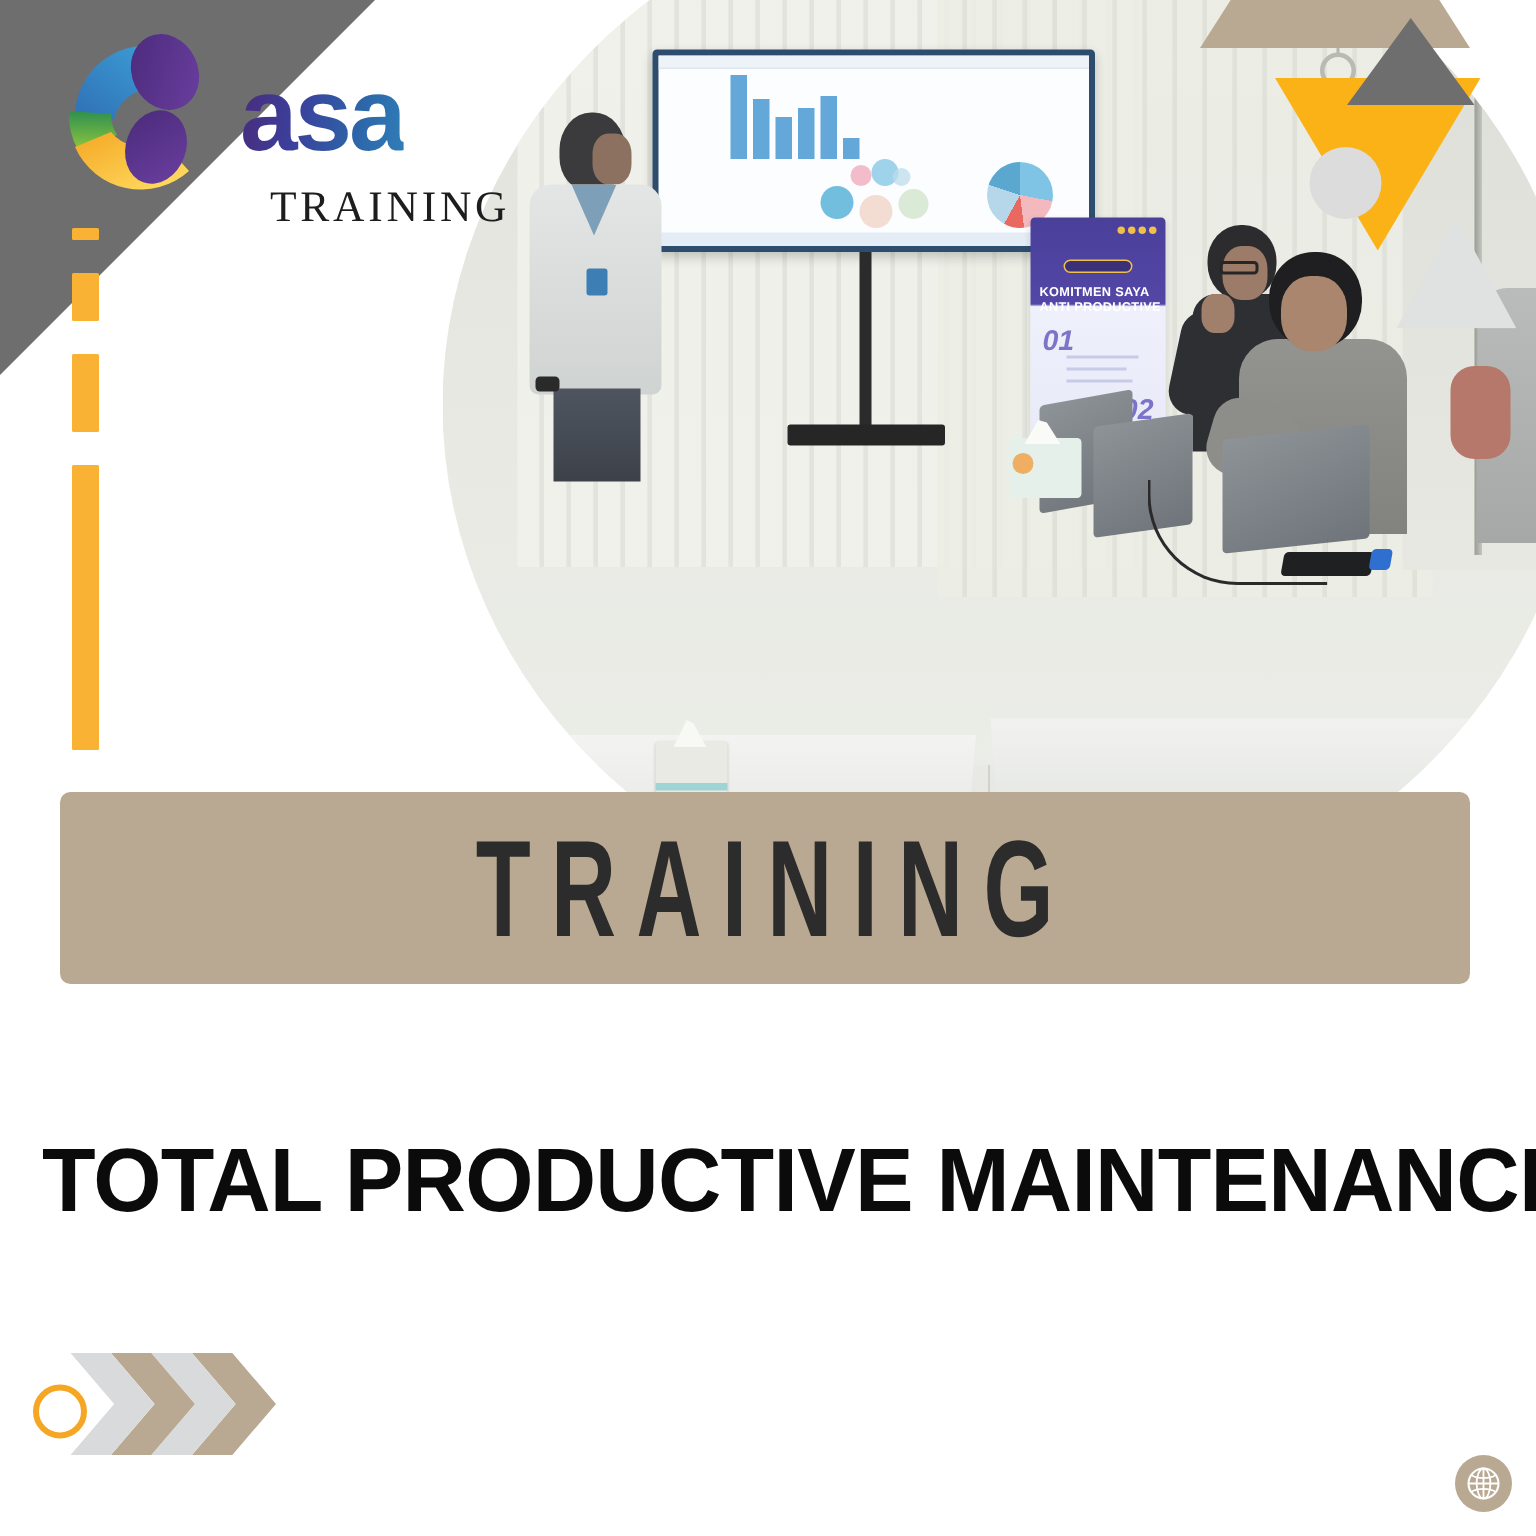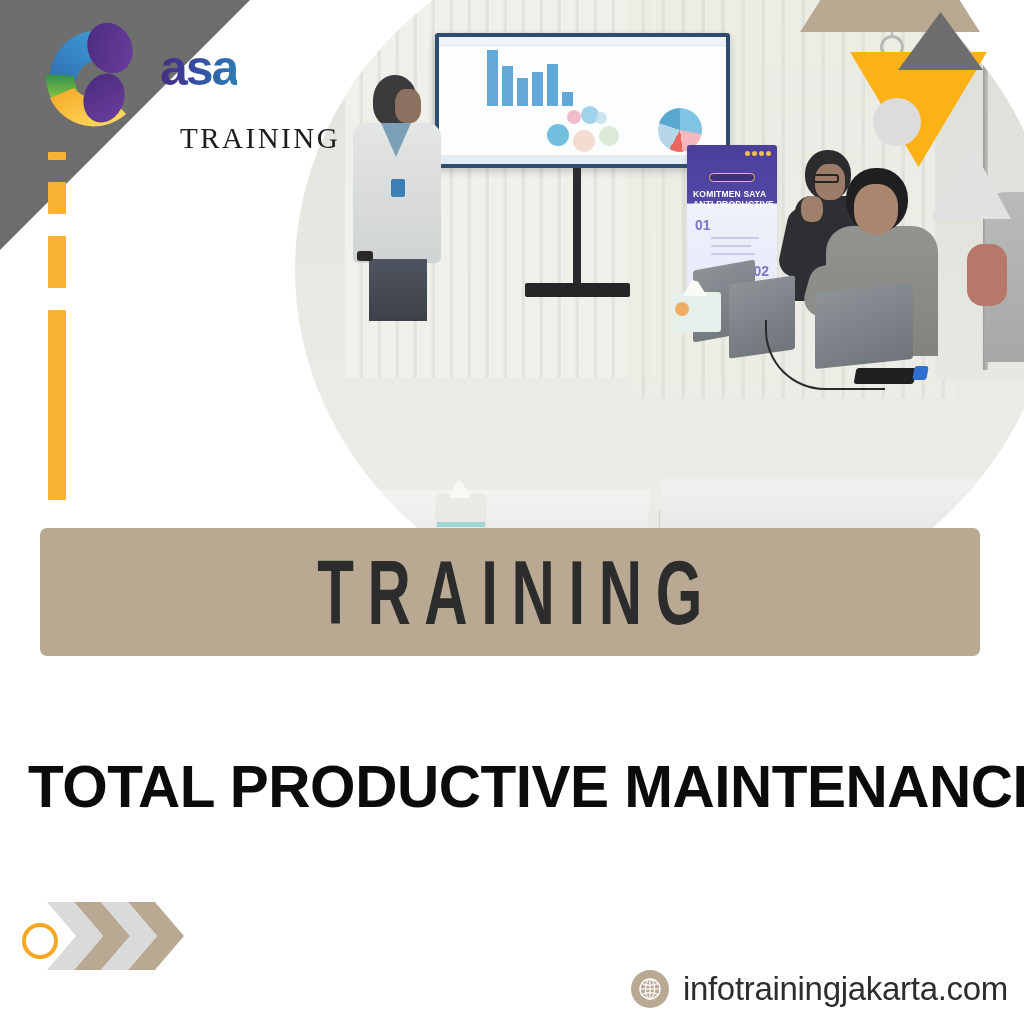--- a/index.html
+++ b/index.html
@@ -143,21 +143,21 @@
     position:absolute; left:392px; top:225px; width:90px; height:165px;
     background:linear-gradient(180deg,#4a3f99 0%,#5247a6 35%,#eef0fb 36%,#e7e9f8 100%);
     border-radius:3px 3px 0 0; overflow:hidden;
     box-shadow:0 2px 5px rgba(0,0,0,.12);
   }
   .poster .ptitle{
     position:absolute; left:6px; top:44px; width:82px;
     color:#fff; font-weight:bold; font-size:8.5px; line-height:10px; letter-spacing:.2px;
   }
   .poster .pnum{
-    position:absolute; font-weight:bold; color:#6a5fc0; font-size:14px; opacity:.85;
+    position:absolute; font-weight:bold; color:#6a5fc0; font-size:19px; opacity:.85;font-style:italic;
   }
   .poster .pdots{ position:absolute; right:6px; top:6px; display:flex; gap:2px; }
   .poster .pdots i{ width:5px; height:5px; border-radius:50%; background:#f0c04a; display:block; }
   .poster .pill{
     position:absolute; left:22px; top:28px; width:46px; height:9px; border-radius:5px;
     background:#3b3179; border:1px solid #f0c04a;
   }
   .poster .pline{ position:absolute; left:24px; height:2px; background:#c8cbe8; }
 
   
@@ -294,21 +294,21 @@
   .globe svg{ width:24px; height:24px; }
   .site-text{
     font-size:33px; color:#2d2d2d; letter-spacing:-.3px;
   }
 
   
   .logo{ position:absolute; left:30px; top:18px; width:320px; height:140px; z-index:6; }
   .logo .mark{ position:absolute; left:0; top:0; width:148px; height:135px; }
   .logo .wordmark{
     position:absolute; left:130px; top:28px;
-    font-size:50px; font-weight:bold; line-height:.9;
+    font-size:69px; font-weight:bold; line-height:.9;
     background:linear-gradient(100deg,#4a2a7a 0%,#3b3f9b 35%,#2d64a8 70%,#2f7fb8 100%);
     -webkit-background-clip:text; background-clip:text; color:transparent;
     letter-spacing:-2px;
   }
   .logo .sub{
     position:absolute; left:150px; top:104px;
     font-family:"Liberation Serif", serif; font-size:29px; color:#1d1d1d;
     letter-spacing:2.5px;
   }
 </style>
@@ -488,14 +488,13 @@
   <span class="globe">
     <svg viewBox="0 0 24 24" aria-hidden="true">
       <circle cx="12" cy="12" r="10" fill="none" stroke="#ffffff" stroke-width="1.4"></circle>
       <ellipse cx="12" cy="12" rx="4.6" ry="10" fill="none" stroke="#ffffff" stroke-width="1.2"></ellipse>
       <line x1="2" y1="12" x2="22" y2="12" stroke="#ffffff" stroke-width="1.2"></line>
       <path d="M4 6.5 C8 9, 16 9, 20 6.5" fill="none" stroke="#ffffff" stroke-width="1.1"></path>
       <path d="M4 17.5 C8 15, 16 15, 20 17.5" fill="none" stroke="#ffffff" stroke-width="1.1"></path>
       <line x1="12" y1="2" x2="12" y2="22" stroke="#ffffff" stroke-width="1.2"></line>
     </svg>
   </span>
-  <span class="site-text">infotrainingjakarta.com</span>
 </div>
 
 </body></html>

